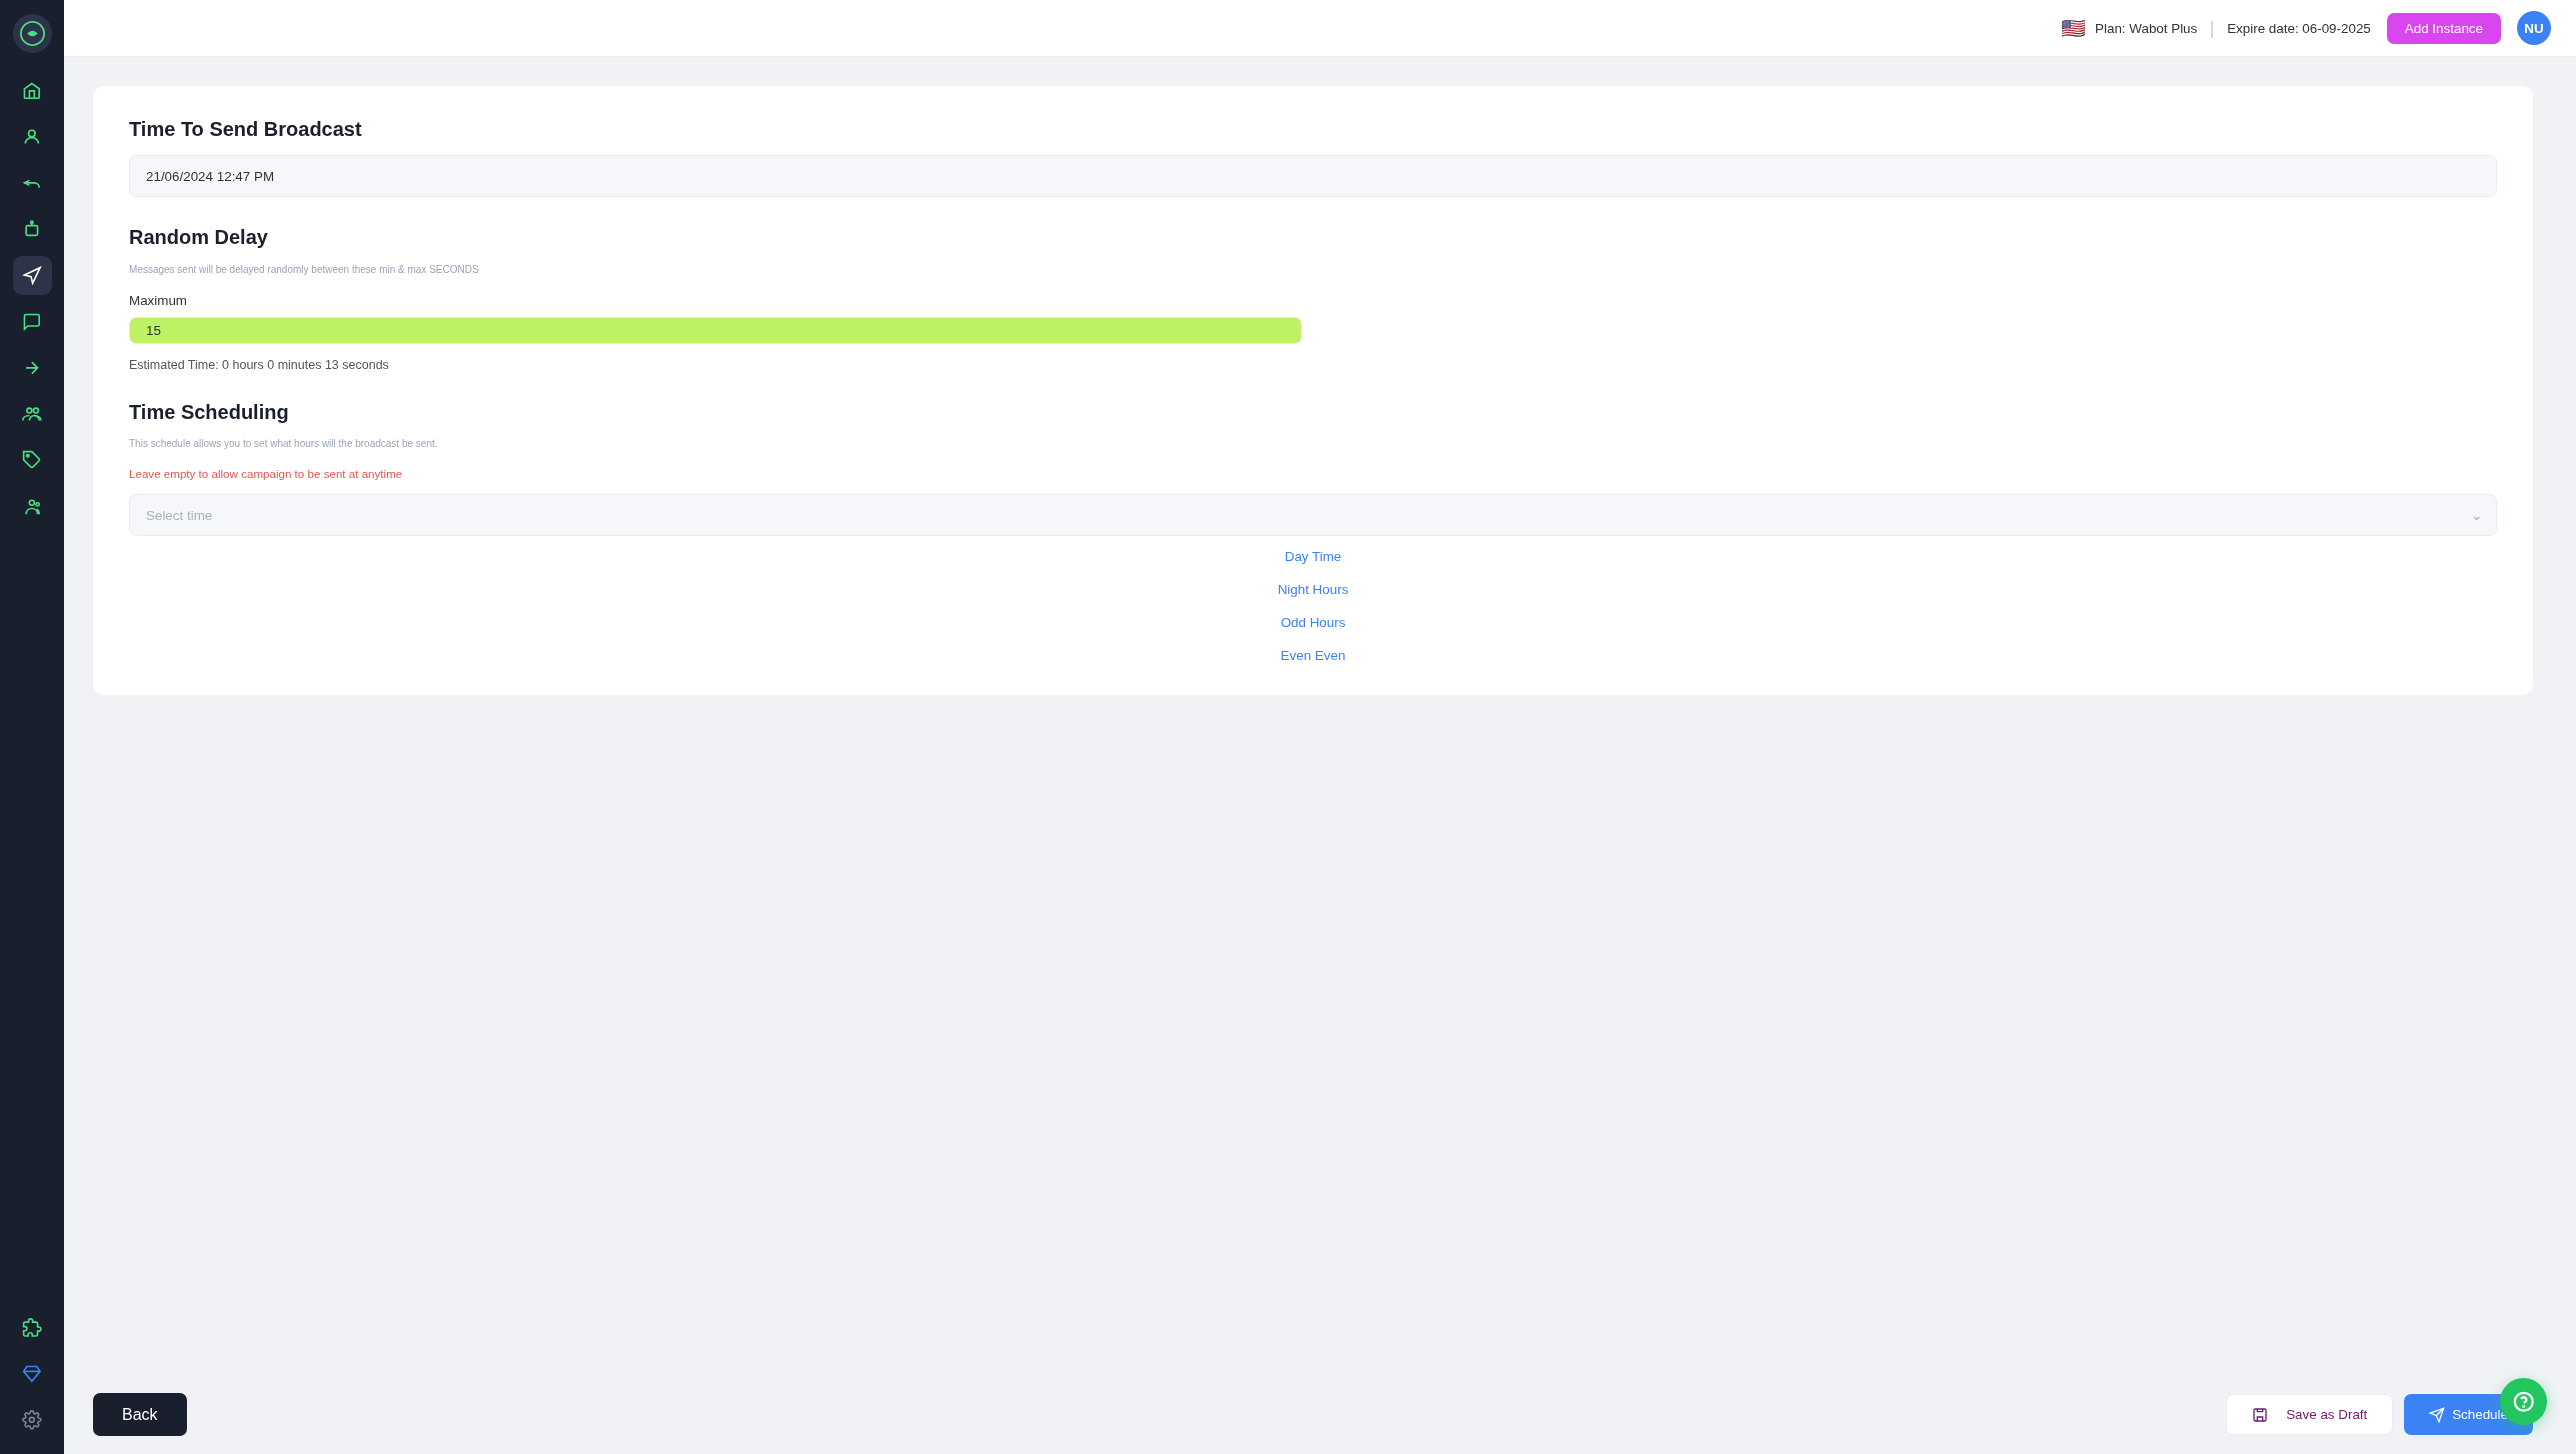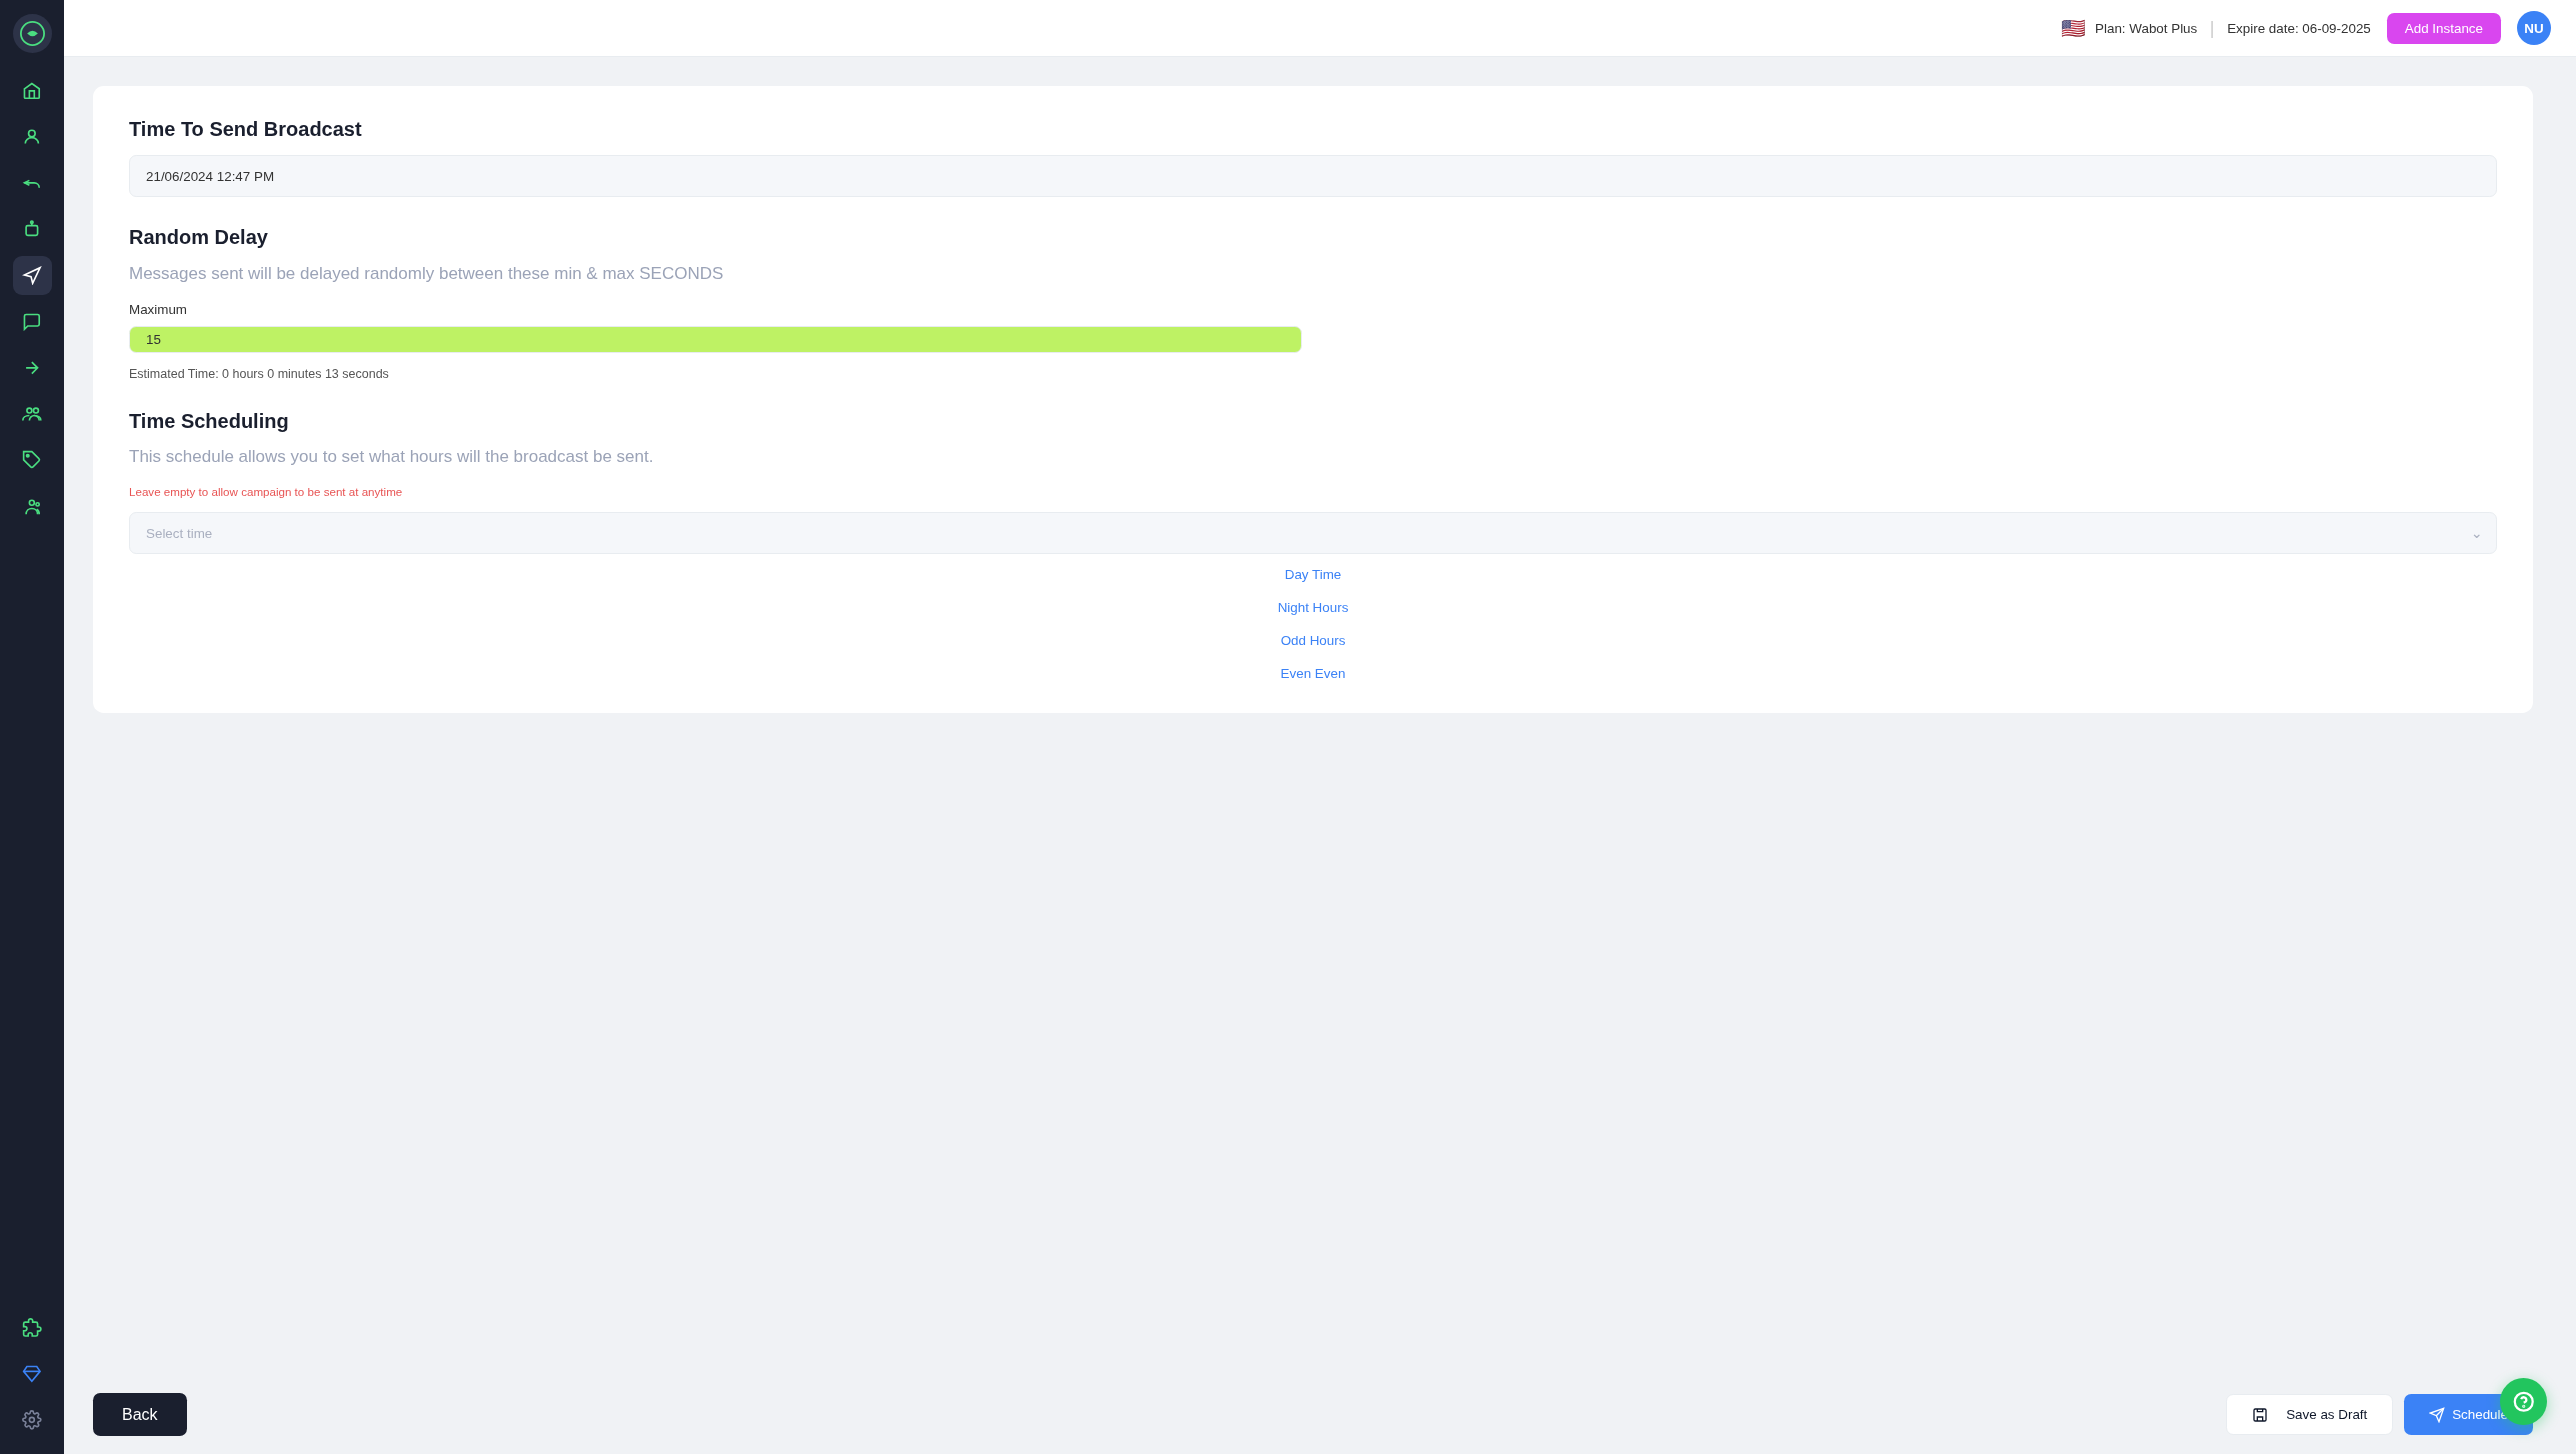--- a/index.html
+++ b/index.html
@@ -115,21 +115,21 @@
       border-radius: 7.2px;
       padding: 12.5px 16px;
       font-size: 13.4px;
       color: #333;
       outline: none;
     }
 
     .section-divider { margin-top: 29px; }
 
     .section-desc {
-      font-size: 17px;
+      font-size: 10px;
       color: #9ba3b7;
       margin-bottom: 18px;
       margin-top: 3.6px;
     }
 
     .two-col {
       display: grid;
       grid-template-columns: 1fr 1fr;
       gap: 21.5px;
       margin-bottom: 14.3px;
@@ -263,21 +263,21 @@
     }
 
     .footer-right {
       display: flex;
       gap: 10.7px;
       align-items: center;
     }
 
     .save-draft-btn {
       background: #fff;
-      color: #0f172a;
+      color: #701a75;
       border: 0.9px solid #e8ecf0;
       border-radius: 7.2px;
       padding: 11.6px 25px;
       font-size: 13.4px;
       cursor: pointer;
       font-weight: 500;
       display: flex; align-items: center; gap: 18px;
     }
 
     .schedule-btn {

